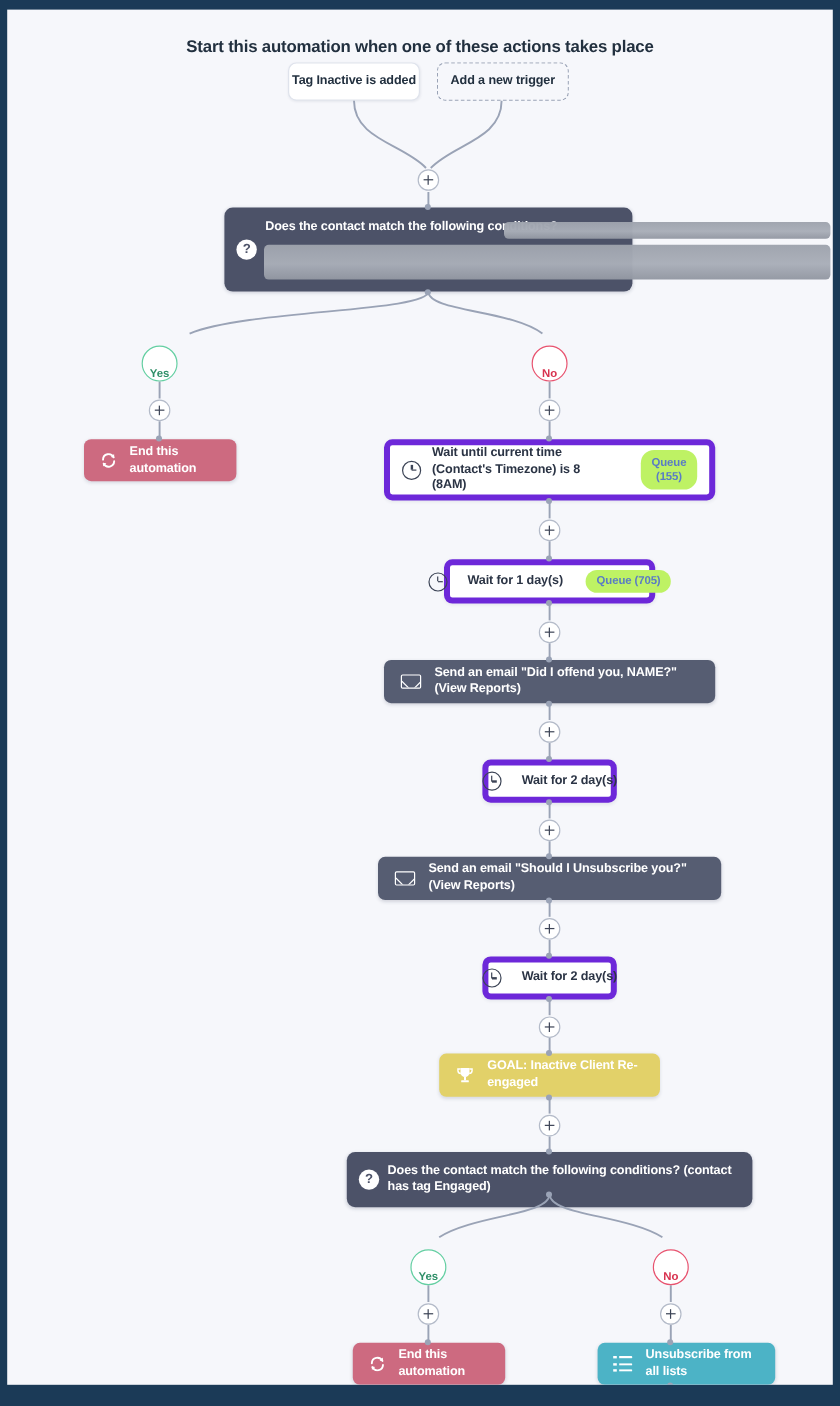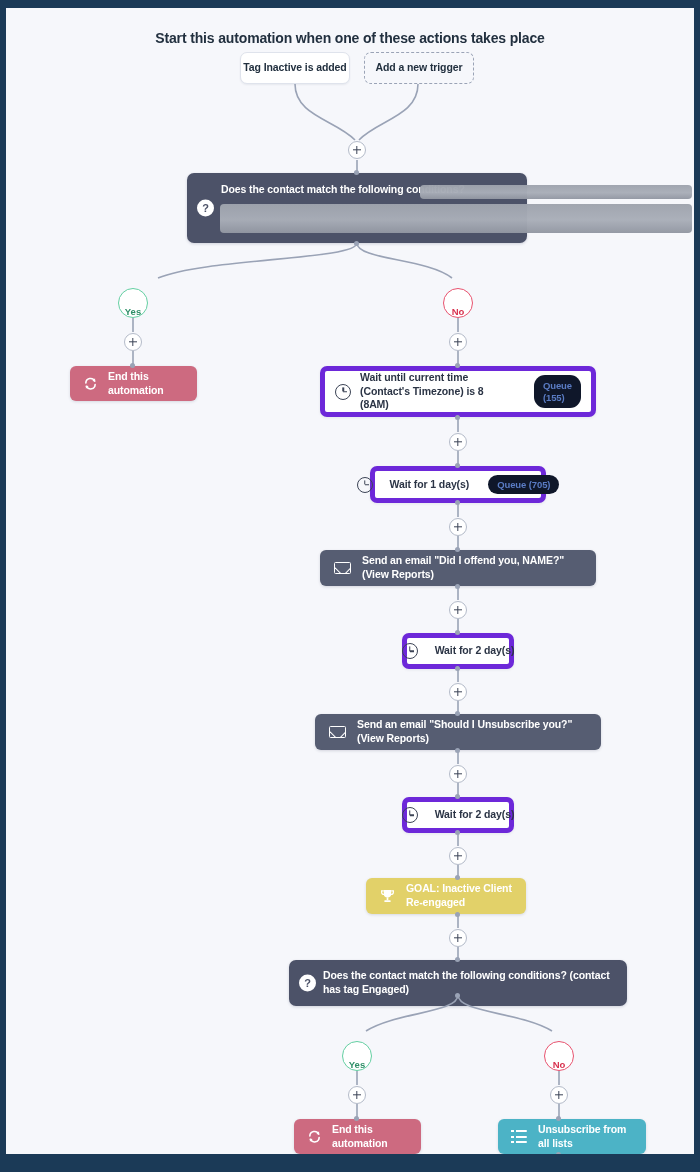--- a/index.html
+++ b/index.html
@@ -109,26 +109,26 @@
   }
   .clock::before, .clock::after {
     content: ""; position: absolute; background: #3c4456;
     left: 50%; top: 50%; transform-origin: 0 0;
   }
   .clock::before { width: 1.5px; height: 4.6px; transform: translate(-50%,-100%); }
   .clock::after  { width: 4px; height: 1.5px; transform: translate(0,-50%); }
 
   .queue {
     flex: 0 0 auto;
-    background: #0f172a;
+    background: #bef264;
     color: #5a7cc4;
     border-radius: 11px;
     font-size: 9.5px;
     font-weight: bold;
-    text-align: left;
+    text-align: center;
     padding: 5px 9px;
     line-height: 1.25;
     margin-left: 10px;
   }
 
   
   .email {
     background: #565d72;
     color: #ffffff;
     border-radius: 6px;
@@ -382,21 +382,21 @@
 
   <div class="node white" style="left:396px; top:789px; width:112px; height:36px; justify-content:center;">
     <span class="ico clock"></span>
     <span class="lbl" style="flex:0 0 auto; margin-left:8px;">Wait for 2 day(s)</span>
   </div>
   <span class="dot" style="left:449px; top:786px;"></span>
   <span class="dot" style="left:449px; top:822px;"></span>
 
   <div class="plus" style="left:443px; top:839px;"></div>
 
-  <div class="node goal" style="left:360px; top:870px; width:160px; height:36px;">
+  <div class="node goal" style="left:360px; top:870px; width:184px; height:36px;">
     <span class="ico">
       <svg width="15" height="14" viewBox="0 0 16 15">
         <path d="M4 1 h8 v4.2 a4 4 0 0 1 -8 0 Z" fill="#fff"></path>
         <path d="M4 2 h-2.3 v1.6 a2.6 2.6 0 0 0 2.6 2.3" fill="none" stroke="#fff" stroke-width="1.3"></path>
         <path d="M12 2 h2.3 v1.6 a2.6 2.6 0 0 1 -2.6 2.3" fill="none" stroke="#fff" stroke-width="1.3"></path>
         <rect x="7.1" y="9" width="1.8" height="3" fill="#fff"></rect>
         <rect x="4.6" y="12" width="6.8" height="1.9" rx=".5" fill="#fff"></rect>
       </svg>
     </span>
     <span class="lbl">GOAL: Inactive Client Re-engaged</span>

